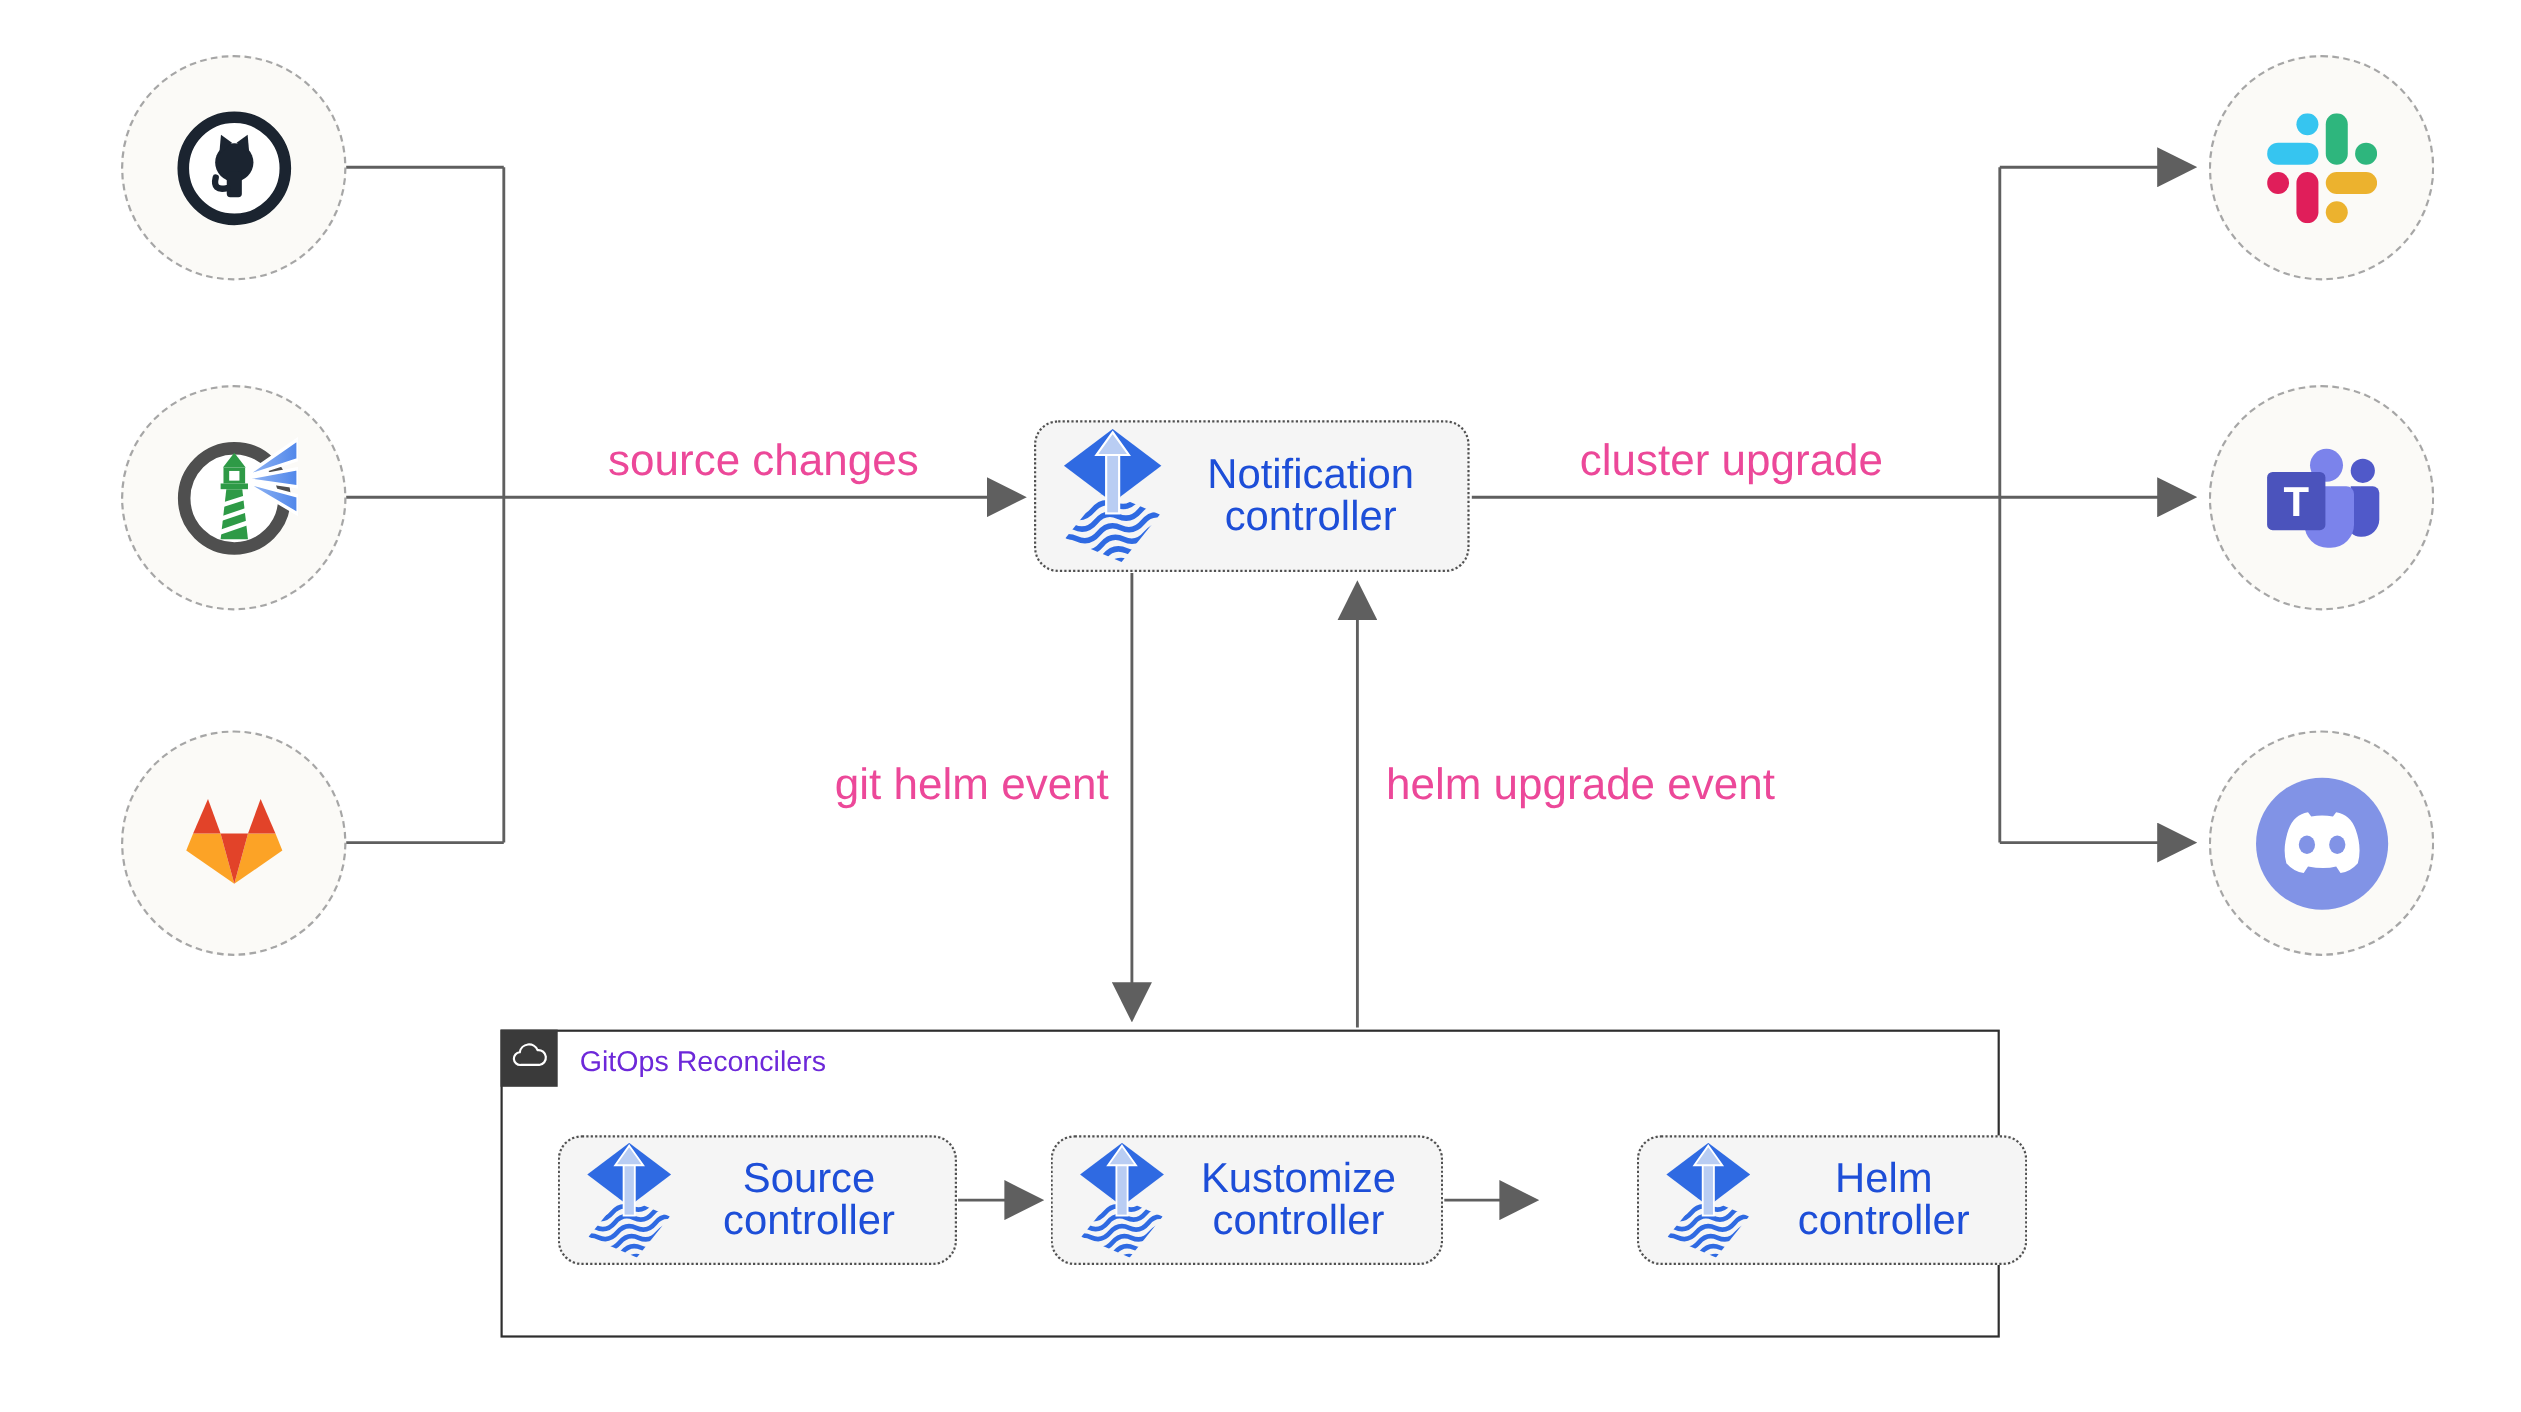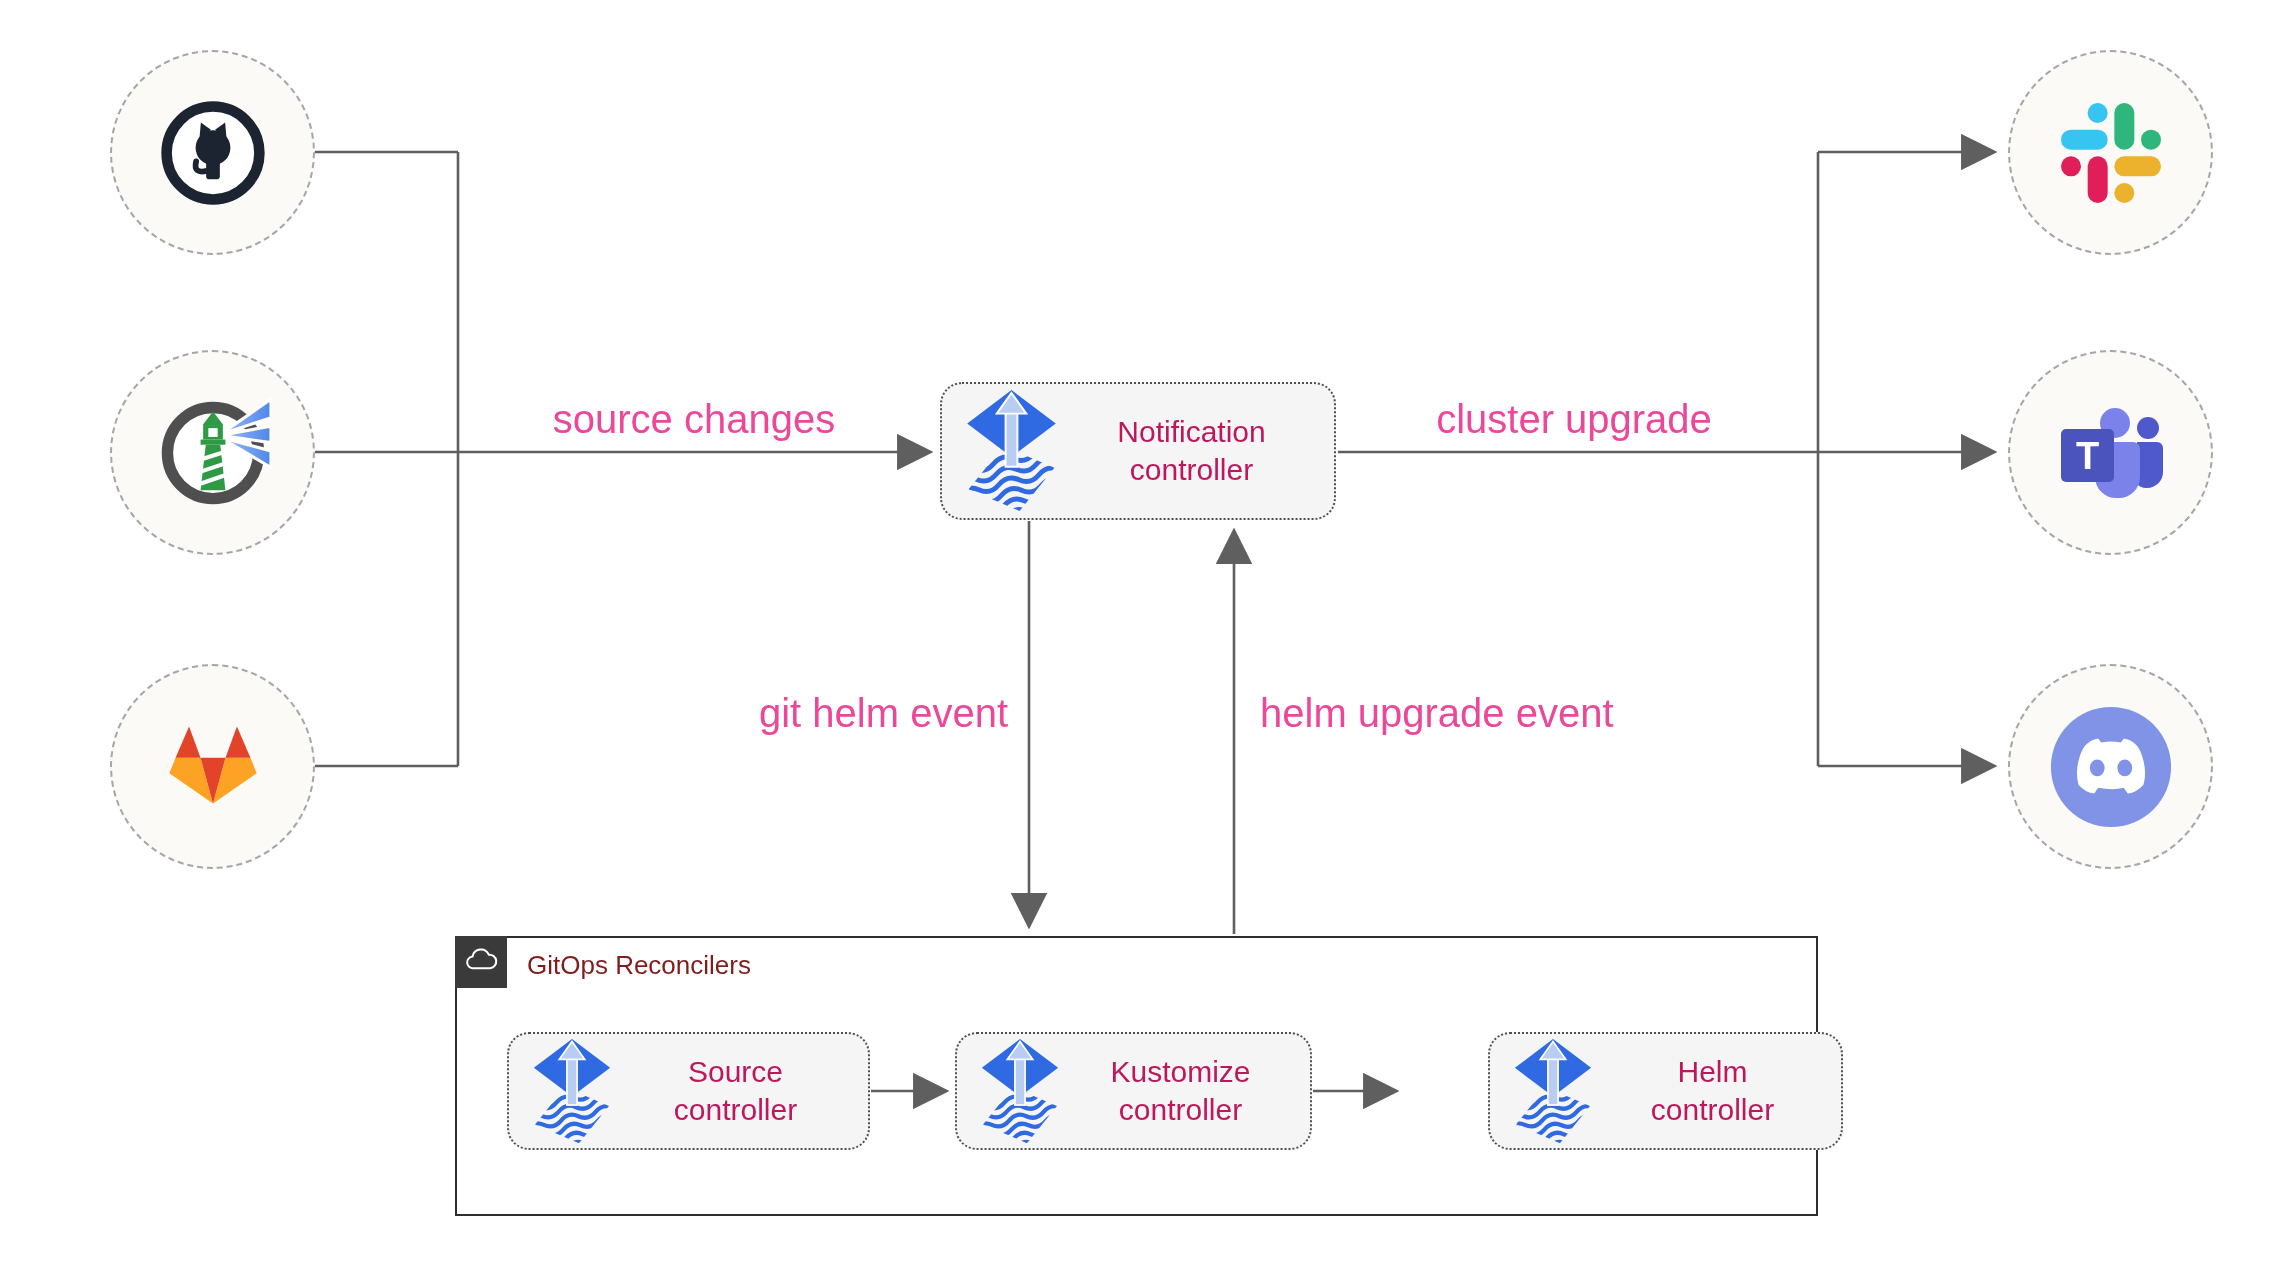--- a/index.html
+++ b/index.html
@@ -19,35 +19,35 @@
     border:2px dashed #a6a6a6;background:#fbfaf7;
     display:flex;align-items:center;justify-content:center;box-sizing:border-box;
   }
 
   
   .ctrl-box{
     position:absolute;background:#f5f5f5;border:2px dotted #4f4f4f;border-radius:22px;
     display:flex;align-items:center;box-sizing:border-box;padding-left:22px;
   }
   .ctrl-box .label{
-    flex:1;text-align:center;font-size:30px;line-height:38px;color:#be185d;
+    flex:1;text-align:center;font-size:38px;line-height:38px;color:#1d4ed8;
     padding-right:10px;
   }
 
   
   #gitops{
     position:absolute;left:455px;top:936px;width:1363px;height:280px;
     border:2px solid #2e2e2e;box-sizing:border-box;background:transparent;
   }
   #gitops .badge{
     position:absolute;left:-2px;top:-2px;width:52px;height:52px;background:#3a3a3a;
     display:flex;align-items:center;justify-content:center;
   }
   #gitops .container-title{
-    position:absolute;left:70px;top:12px;font-size:26px;color:#7f1d1d;line-height:30px;
+    position:absolute;left:70px;top:12px;font-size:26px;color:#6d28d9;line-height:30px;
   }
 
   .edge-label{
     position:absolute;font-size:40px;color:#ec4899;white-space:nowrap;line-height:34px;
   }
   .center-x{transform:translateX(-50%);}
   .right-x{transform:translateX(-100%);}
 </style>
 </head>
 <body>

